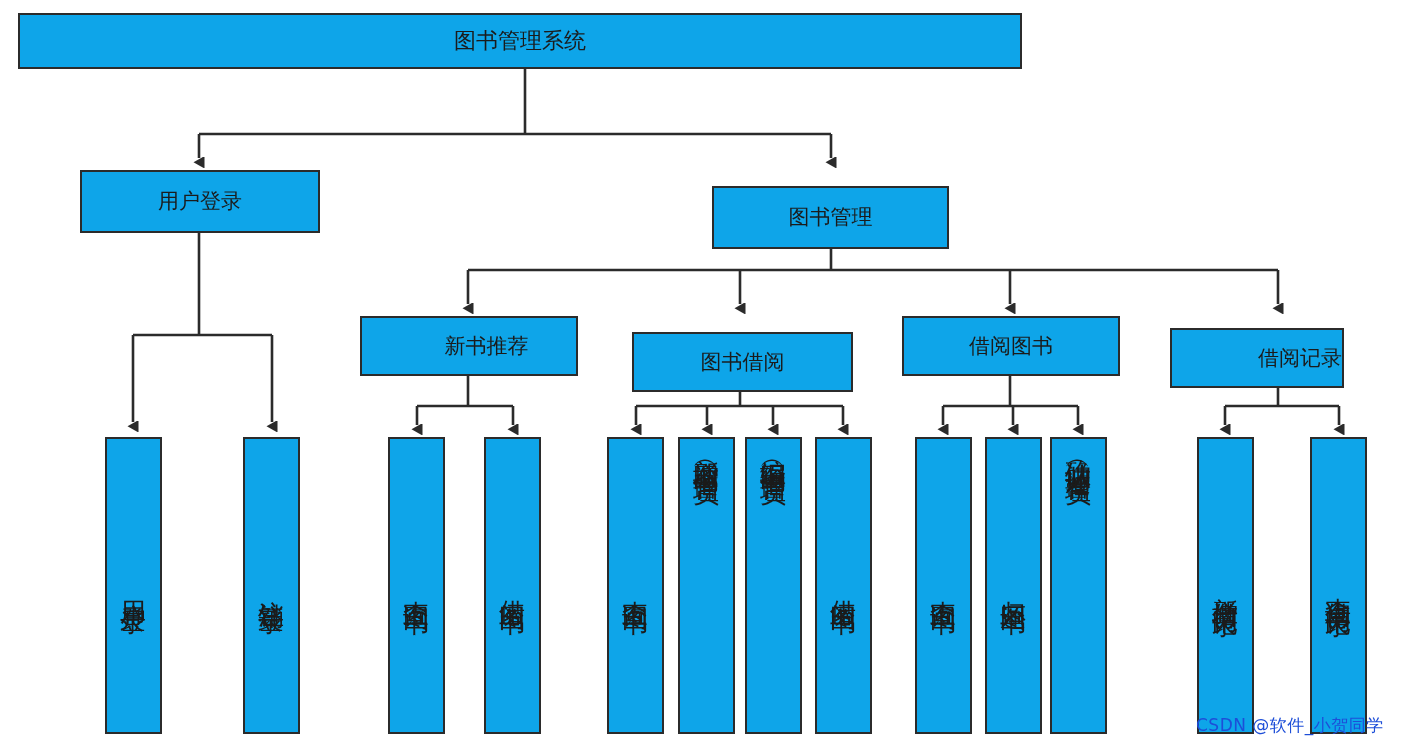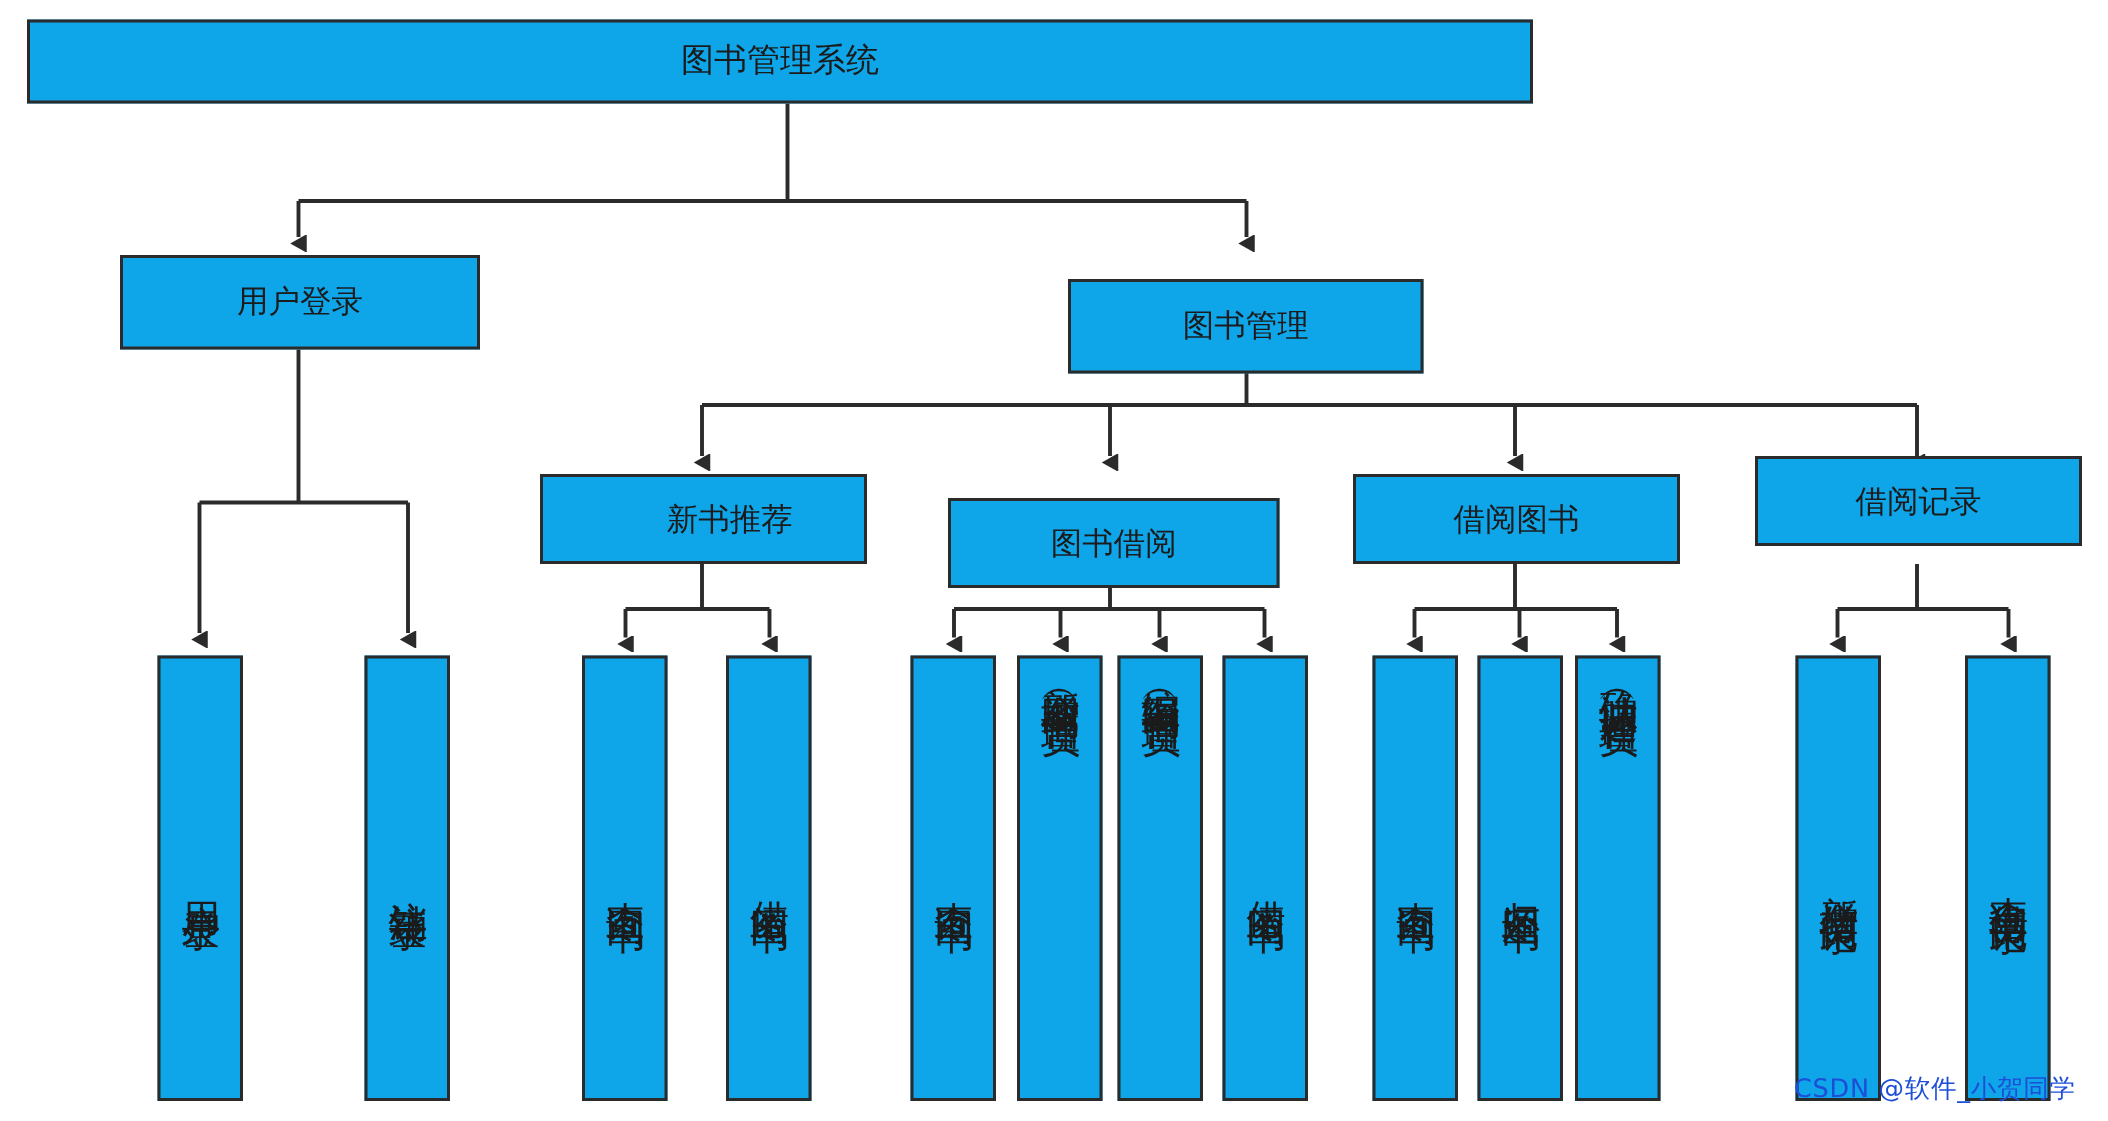--- a/index.html
+++ b/index.html
@@ -117,21 +117,21 @@
 
   <div class="node horiz" style="left:360px;top:316px;width:218px;height:60px;padding-left:35px;">
     <span class="label">新书推荐</span>
   </div>
   <div class="node horiz" style="left:632px;top:332px;width:221px;height:60px;">
     <span class="label">图书借阅</span>
   </div>
   <div class="node horiz" style="left:902px;top:316px;width:218px;height:60px;">
     <span class="label">借阅图书</span>
   </div>
-  <div class="node horiz" style="left:1170px;top:304px;width:218px;height:60px;">
+  <div class="node horiz" style="left:1170px;top:328px;width:174px;height:60px;justify-content:flex-end;">
     <span class="label">借阅记录</span>
   </div>
 
   <div class="node leaf mid" style="left:105px;top:437px;width:57px;height:297px;">
     <span class="label">用户登录</span>
   </div>
   <div class="node leaf mid" style="left:243px;top:437px;width:57px;height:297px;">
     <span class="label">注销登录</span>
   </div>
 

